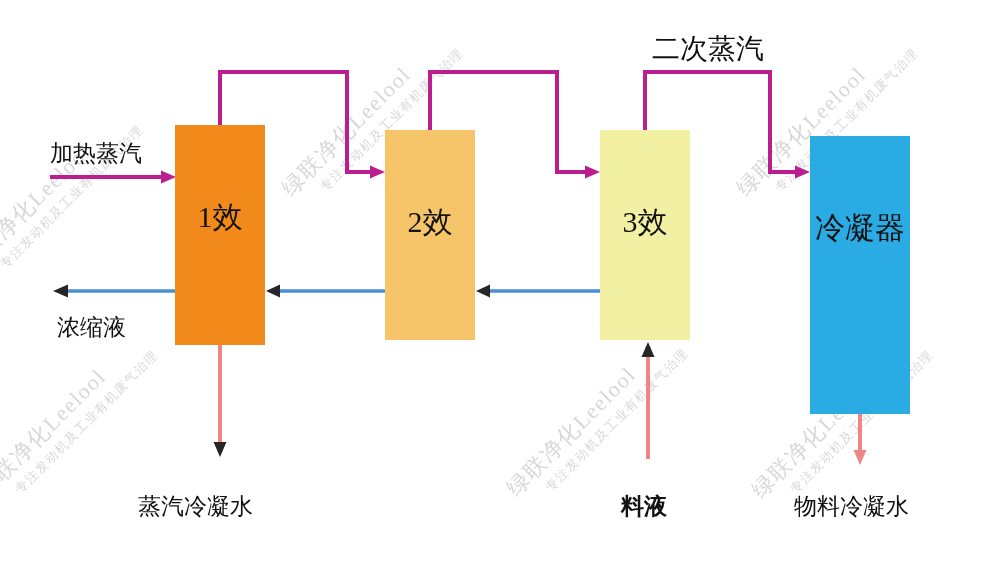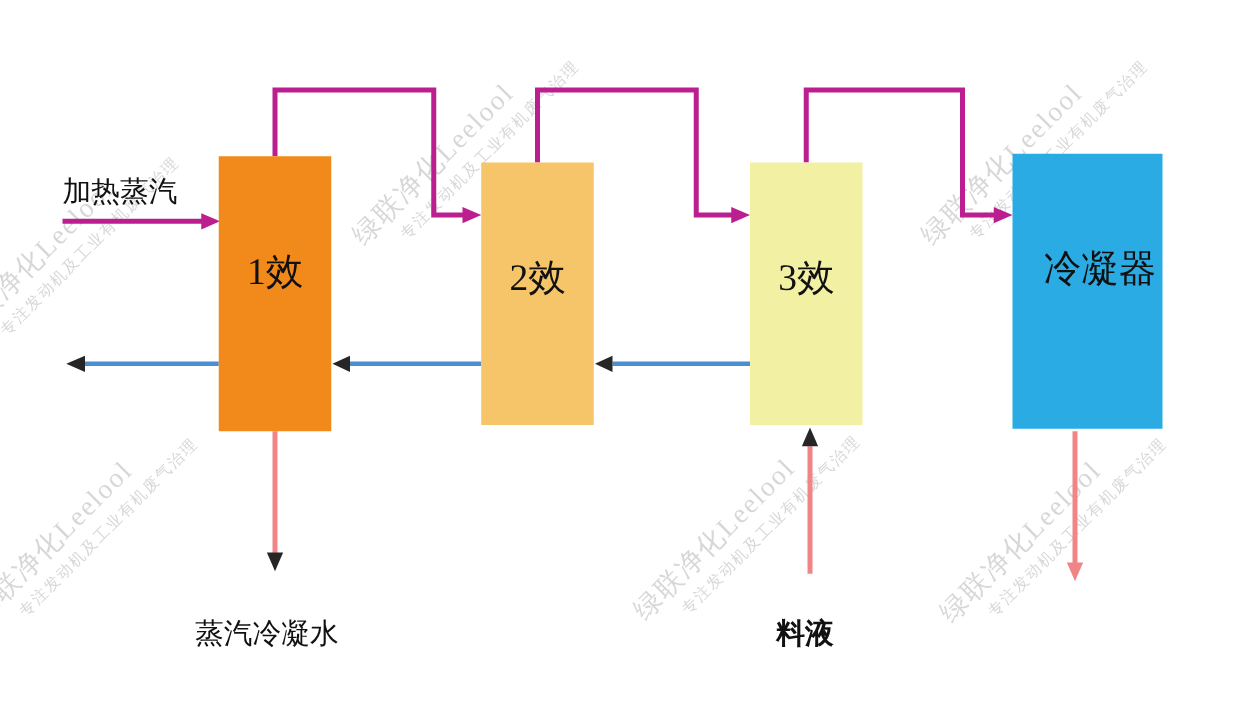--- a/index.html
+++ b/index.html
@@ -24,27 +24,27 @@
   .ah-pink{fill:var(--condensate-line,#f08585);stroke:none;}
   
   .box{
     position:absolute;display:flex;justify-content:center;align-items:flex-start;
     font-size:30px;
   }
   .box span{margin-top:72px;}
   .box-1{left:175px;top:125px;width:90px;height:220px;background:var(--effect1,#f18a1b);font-family:Liberation Serif, serif;}
   .box-2{left:385px;top:130px;width:90px;height:210px;background:var(--effect2,#f6c469);}
   .box-3{left:600px;top:130px;width:90px;height:210px;background:var(--effect3,#f2f0a2);text-align:center;}
-  .box-4{left:810px;top:123px;width:100px;height:220px;background:var(--condenser,#2aabe3);padding-left:20px;}
+  .box-4{left:810px;top:136px;width:100px;height:278px;background:var(--condenser,#2aabe3);}
   
   .lbl{position:absolute;font-size:23px;white-space:nowrap;}
   .lbl-heating{left:50px;top:138px;}
   .lbl-secondary{left:652px;top:30px;font-size:28px;}
   .lbl-concentrate{left:57px;top:312px;}
-  .lbl-steamcond{left:156px;top:491px;}
+  .lbl-steamcond{left:138px;top:491px;}
   .lbl-feed{left:621px;top:491px;font-weight:bold;}
   .lbl-matcond{left:794px;top:491px;}
 </style>
 </head>
 <body>
 
 <div class="stage">
 
   <div class="wm" style="left:-60px;top:175px;">
     <div class="wm-brand">绿联净化Leelool</div>
@@ -105,16 +105,19 @@
     <span>2效</span>
   </div>
   <div class="box box-3">
     <span>3效</span>
   </div>
   <div class="box box-4">
     <span>冷凝器</span>
   </div>
 
   <div class="lbl lbl-heating">加热蒸汽</div>
+  <div class="lbl lbl-secondary">二次蒸汽</div>
+  <div class="lbl lbl-concentrate">浓缩液</div>
   <div class="lbl lbl-steamcond">蒸汽冷凝水</div>
   <div class="lbl lbl-feed">料液</div>
+  <div class="lbl lbl-matcond">物料冷凝水</div>
 
 </div>
 
 </body></html>

